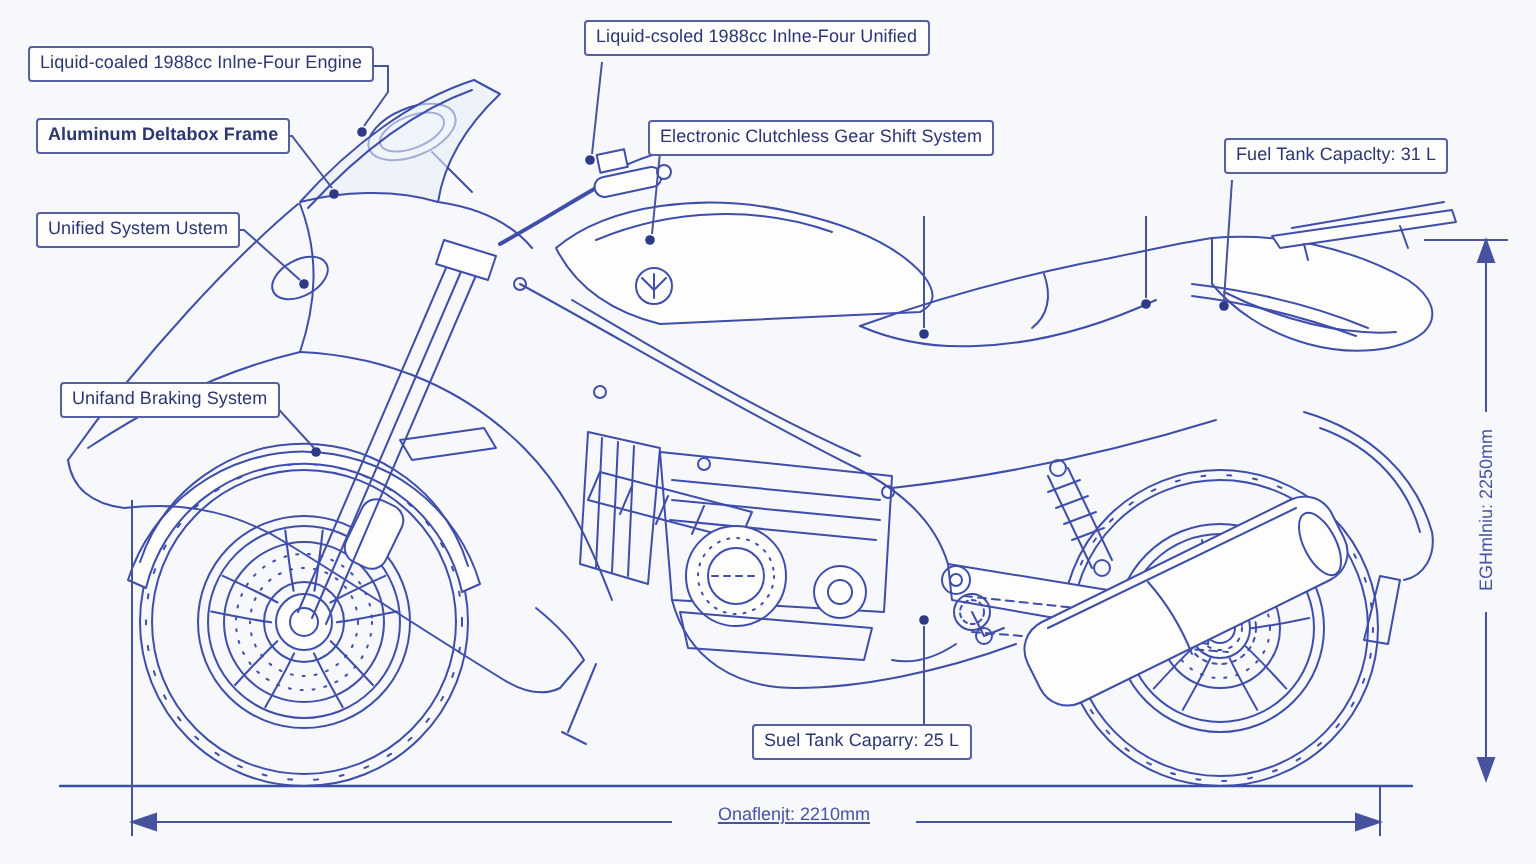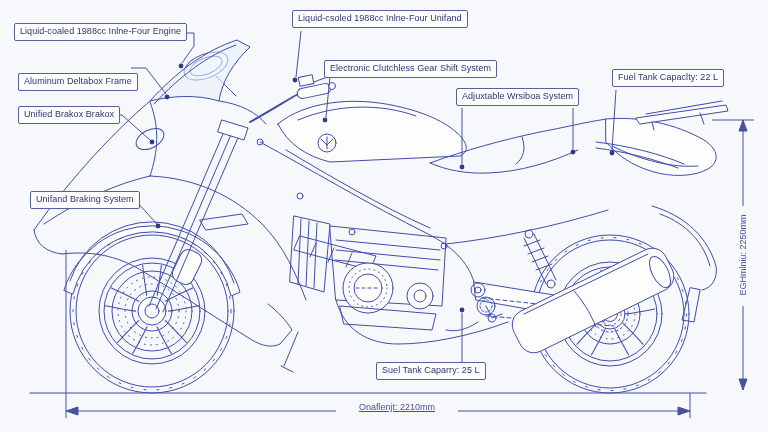--- a/index.html
+++ b/index.html
@@ -262,25 +262,24 @@
     <g stroke="#47539e" stroke-width="1" fill="#47539e">
       <line x1="712" y1="120" x2="754" y2="120"></line>
       <line x1="743" y1="120" x2="743" y2="206"></line>
       <line x1="743" y1="306" x2="743" y2="390"></line>
       <polygon points="743,120 739,131 747,131"></polygon>
       <polygon points="743,390 739,379 747,379"></polygon>
     </g>
   </svg>
 
   <div class="label" style="left:14px;top:23px;">Liquid-coaled 1988cc Inlne-Four Engine</div>
-  <div class="label" style="left:18px;top:73px;">Aluminum Deltabox Frame</div>
-  <div class="label" style="left:18px;top:106px;">Unified Brakox Brakox</div>
-  <div class="label" style="left:292px;top:10px;">Liquid-csoled 1988cc Inlne-Four Unifand</div>
+  <div class="label" style="left:18px;top:59px;font-weight:bold;">Aluminum Deltabox Frame</div>
+  <div class="label" style="left:18px;top:106px;">Unified System Ustem</div>
+  <div class="label" style="left:292px;top:10px;">Liquid-csoled 1988cc Inlne-Four Unified</div>
   <div class="label" style="left:324px;top:44px;margin-top:16px;">Electronic Clutchless Gear Shift System</div>
-  <div class="label" style="left:456px;top:88px;">Adjuxtable Wrsiboa System</div>
-  <div class="label" style="left:612px;top:69px;">Fuel Tank Capaclty: 22 L</div>
+  <div class="label" style="left:612px;top:69px;">Fuel Tank Capaclty: 31 L</div>
   <div class="label" style="left:30px;top:191px;">Unifand Braking System</div>
   <div class="label" style="left:376px;top:362px;">Suel Tank Caparry: 25 L</div>
 
   <div class="dim dim-h">Onaflenjt: 2210mm</div>
   <div class="dim dim-v">EGHmlniu: 2250mm</div>
 
 </div>
 
 </body></html>

